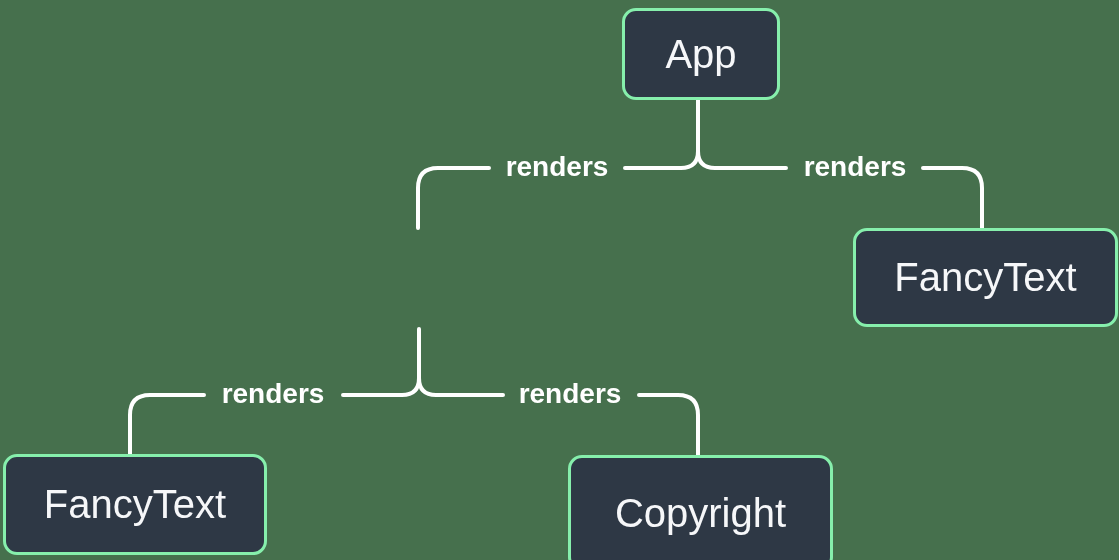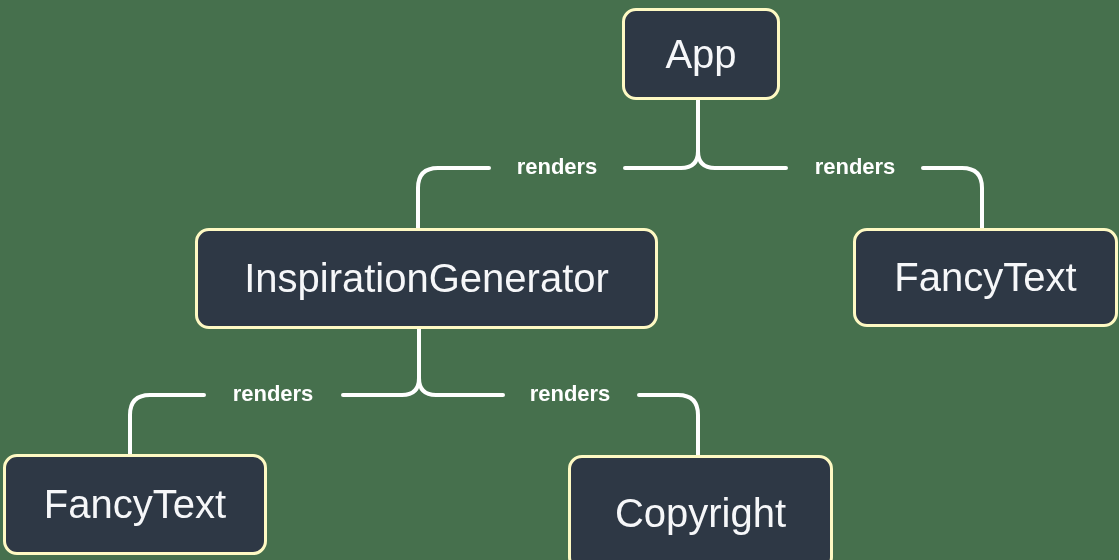--- a/index.html
+++ b/index.html
@@ -22,40 +22,40 @@
     left: 0;
     top: 0;
     width: 1119px;
     height: 560px;
     display: block;
   }
   .node {
     position: absolute;
     box-sizing: border-box;
     background: #2e3845;
-    border: 3px solid #fef9c3;
+    border: 3px solid #86efac;
     border-radius: 14px;
     display: flex;
     align-items: center;
     justify-content: center;
     color: #f6f7f9;
     font-size: 40px;
     font-weight: 400;
     white-space: nowrap;
   }
   .node-app            { left: 622px; top: 8px;   width: 158px; height: 92px;  }
   .node-inspiration    { left: 195px; top: 228px; width: 463px; height: 101px; }
   .node-fancy-top      { left: 853px; top: 228px; width: 265px; height: 99px;  }
   .node-fancy-bottom   { left: 3px;   top: 454px; width: 264px; height: 101px; }
   .node-copyright      { left: 568px; top: 455px; width: 265px; height: 116px; }
   .edge-label {
     position: absolute;
     transform: translate(-50%, -50%);
     color: #ffffff;
-    font-size: 22px;
+    font-size: 28px;
     font-weight: 600;
     white-space: nowrap;
     line-height: 1;
   }
   .edge-label-1 { left: 557px; top: 167px; }
   .edge-label-2 { left: 855px; top: 167px; }
   .edge-label-3 { left: 273px; top: 394px; }
   .edge-label-4 { left: 570px; top: 394px; }
 </style>
 </head>
@@ -75,23 +75,20 @@
     <path d="M419 378 Q419 395 402 395 H343"></path>
     <path d="M204 395 H150 Q130 395 130 415 V454"></path>
     <path d="M419 378 Q419 395 436 395 H503"></path>
     <path d="M639 395 H678 Q698 395 698 415 V455"></path>
   </svg>
 
   <div class="node node-app">
     <span>App</span>
   </div>
 
-  <div class="node node-inspiration">
-    <span>InspirationGenerator</span>
-  </div>
 
   <div class="node node-fancy-top">
     <span>FancyText</span>
   </div>
 
   <div class="node node-fancy-bottom">
     <span>FancyText</span>
   </div>
 
   <div class="node node-copyright">

